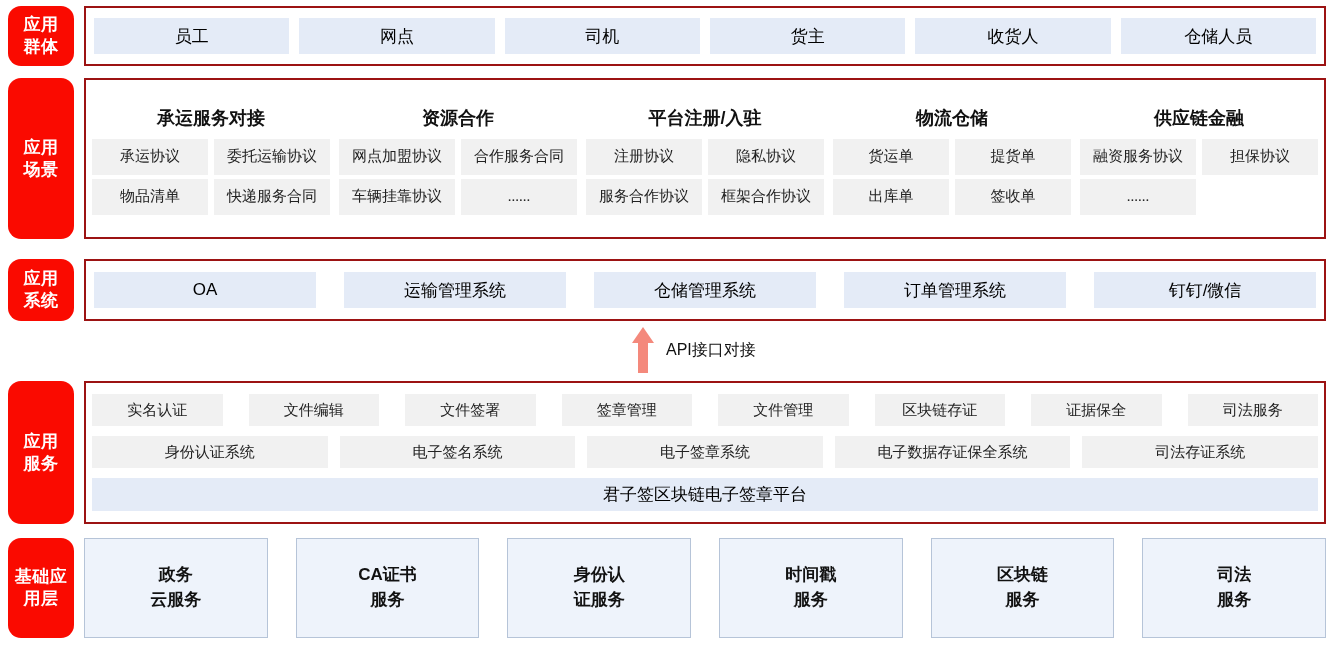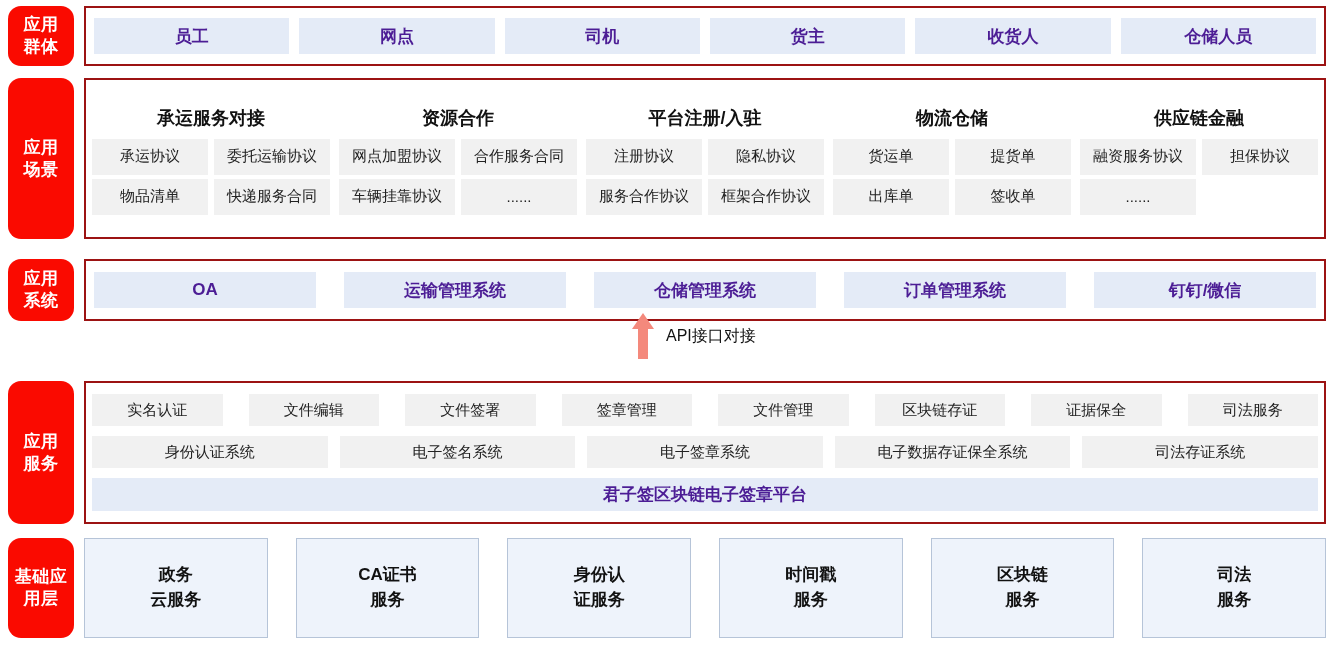--- a/index.html
+++ b/index.html
@@ -63,22 +63,22 @@
   }
 
   
   .pill-row {
     display: flex;
     align-items: stretch;
   }
 
   .pill {
     background: #e4ebf7;
-    color: #4c1d95;
-    font-weight: bold;
+    color: #000000;
+    font-weight: normal;
     font-size: 17px;
     display: flex;
     align-items: center;
     justify-content: center;
     text-align: center;
     box-sizing: border-box;
   }
 
   .cell {
     background: #f1f1f1;
@@ -119,35 +119,36 @@
     text-align: center;
     height: 34px;
     line-height: 34px;
     color: #111111;
   }
   .scene-cells {
     display: flex;
     gap: 6px;
     margin-top: 4px;
     height: 36px;
+    font-family: Liberation Serif, serif;
   }
   .scene-cells .cell { flex: 1 1 0; }
 
   
   #layer-systems { top: 259px; height: 62px; }
   #layer-systems .layer-body { padding: 0 8px; }
   #layer-systems .pill-row { gap: 28px; height: 36px; }
   #layer-systems .pill { flex: 1 1 0; }
 
   
   #connector {
     position: absolute;
     left: 84px;
     right: 8px;
-    top: 307px;
+    top: 321px;
     height: 58px;
   }
   .arrow-wrap {
     position: absolute;
     left: 548px;
     top: 6px;
     display: flex;
     align-items: center;
     gap: 12px;
   }

